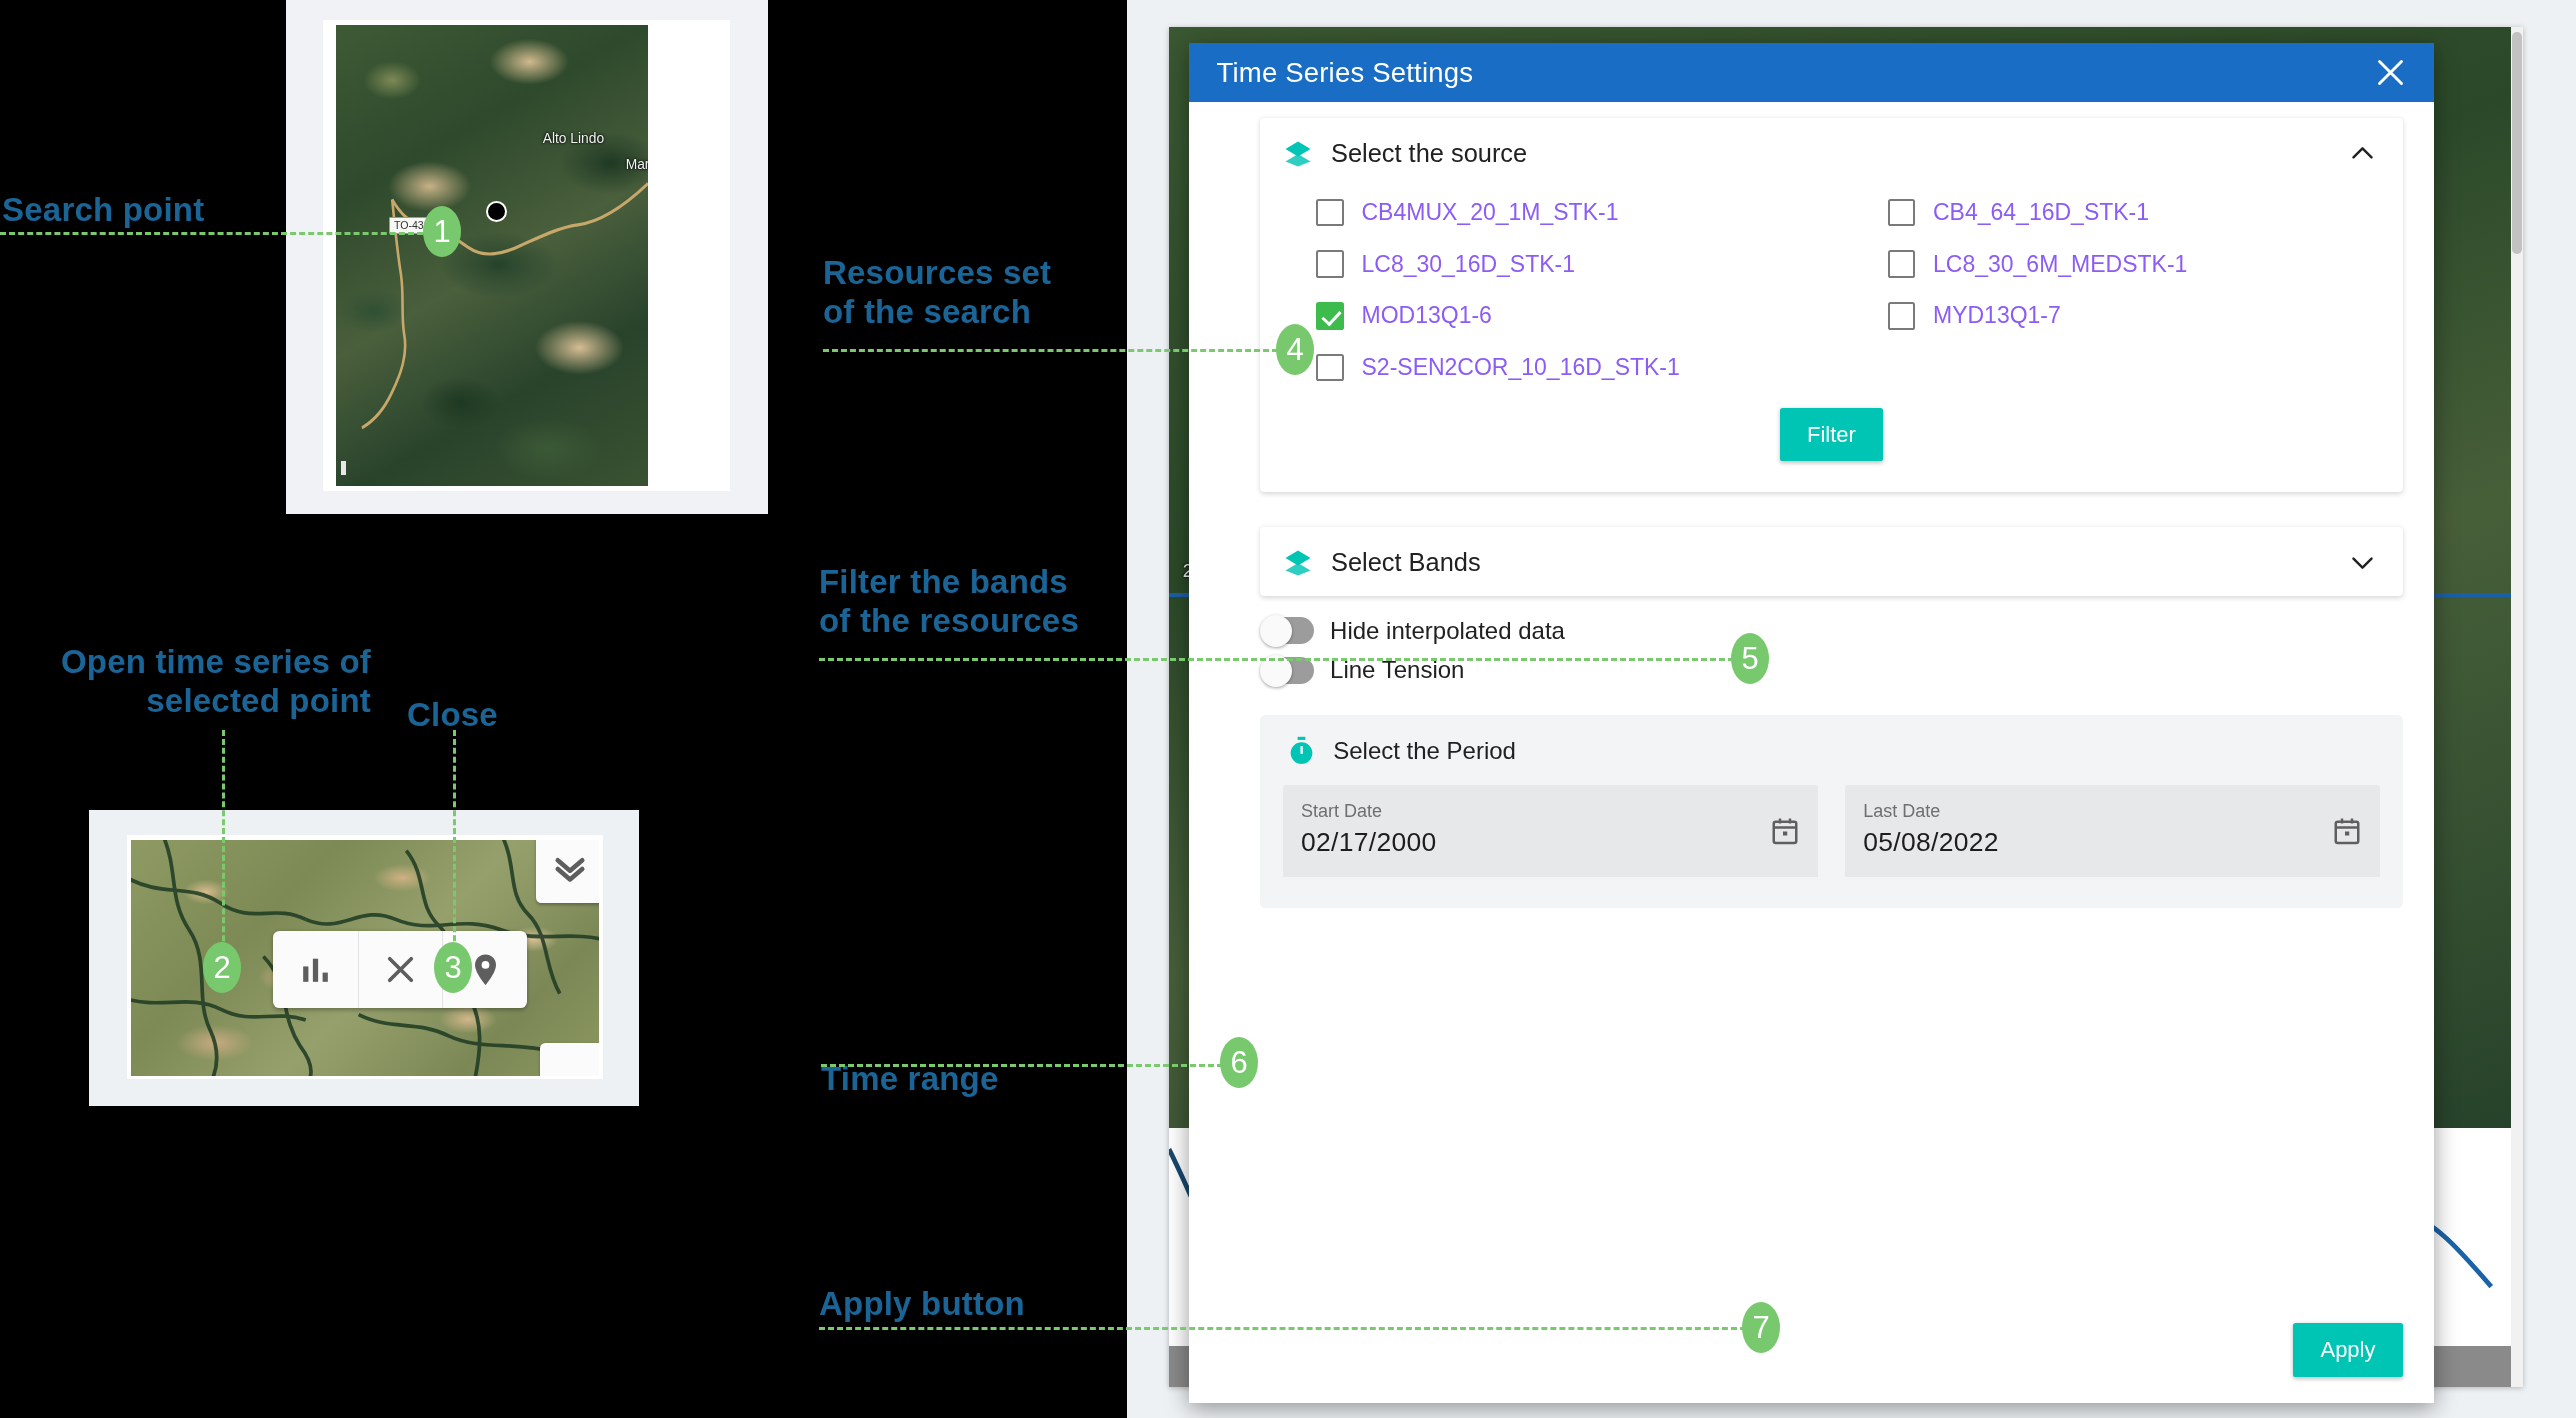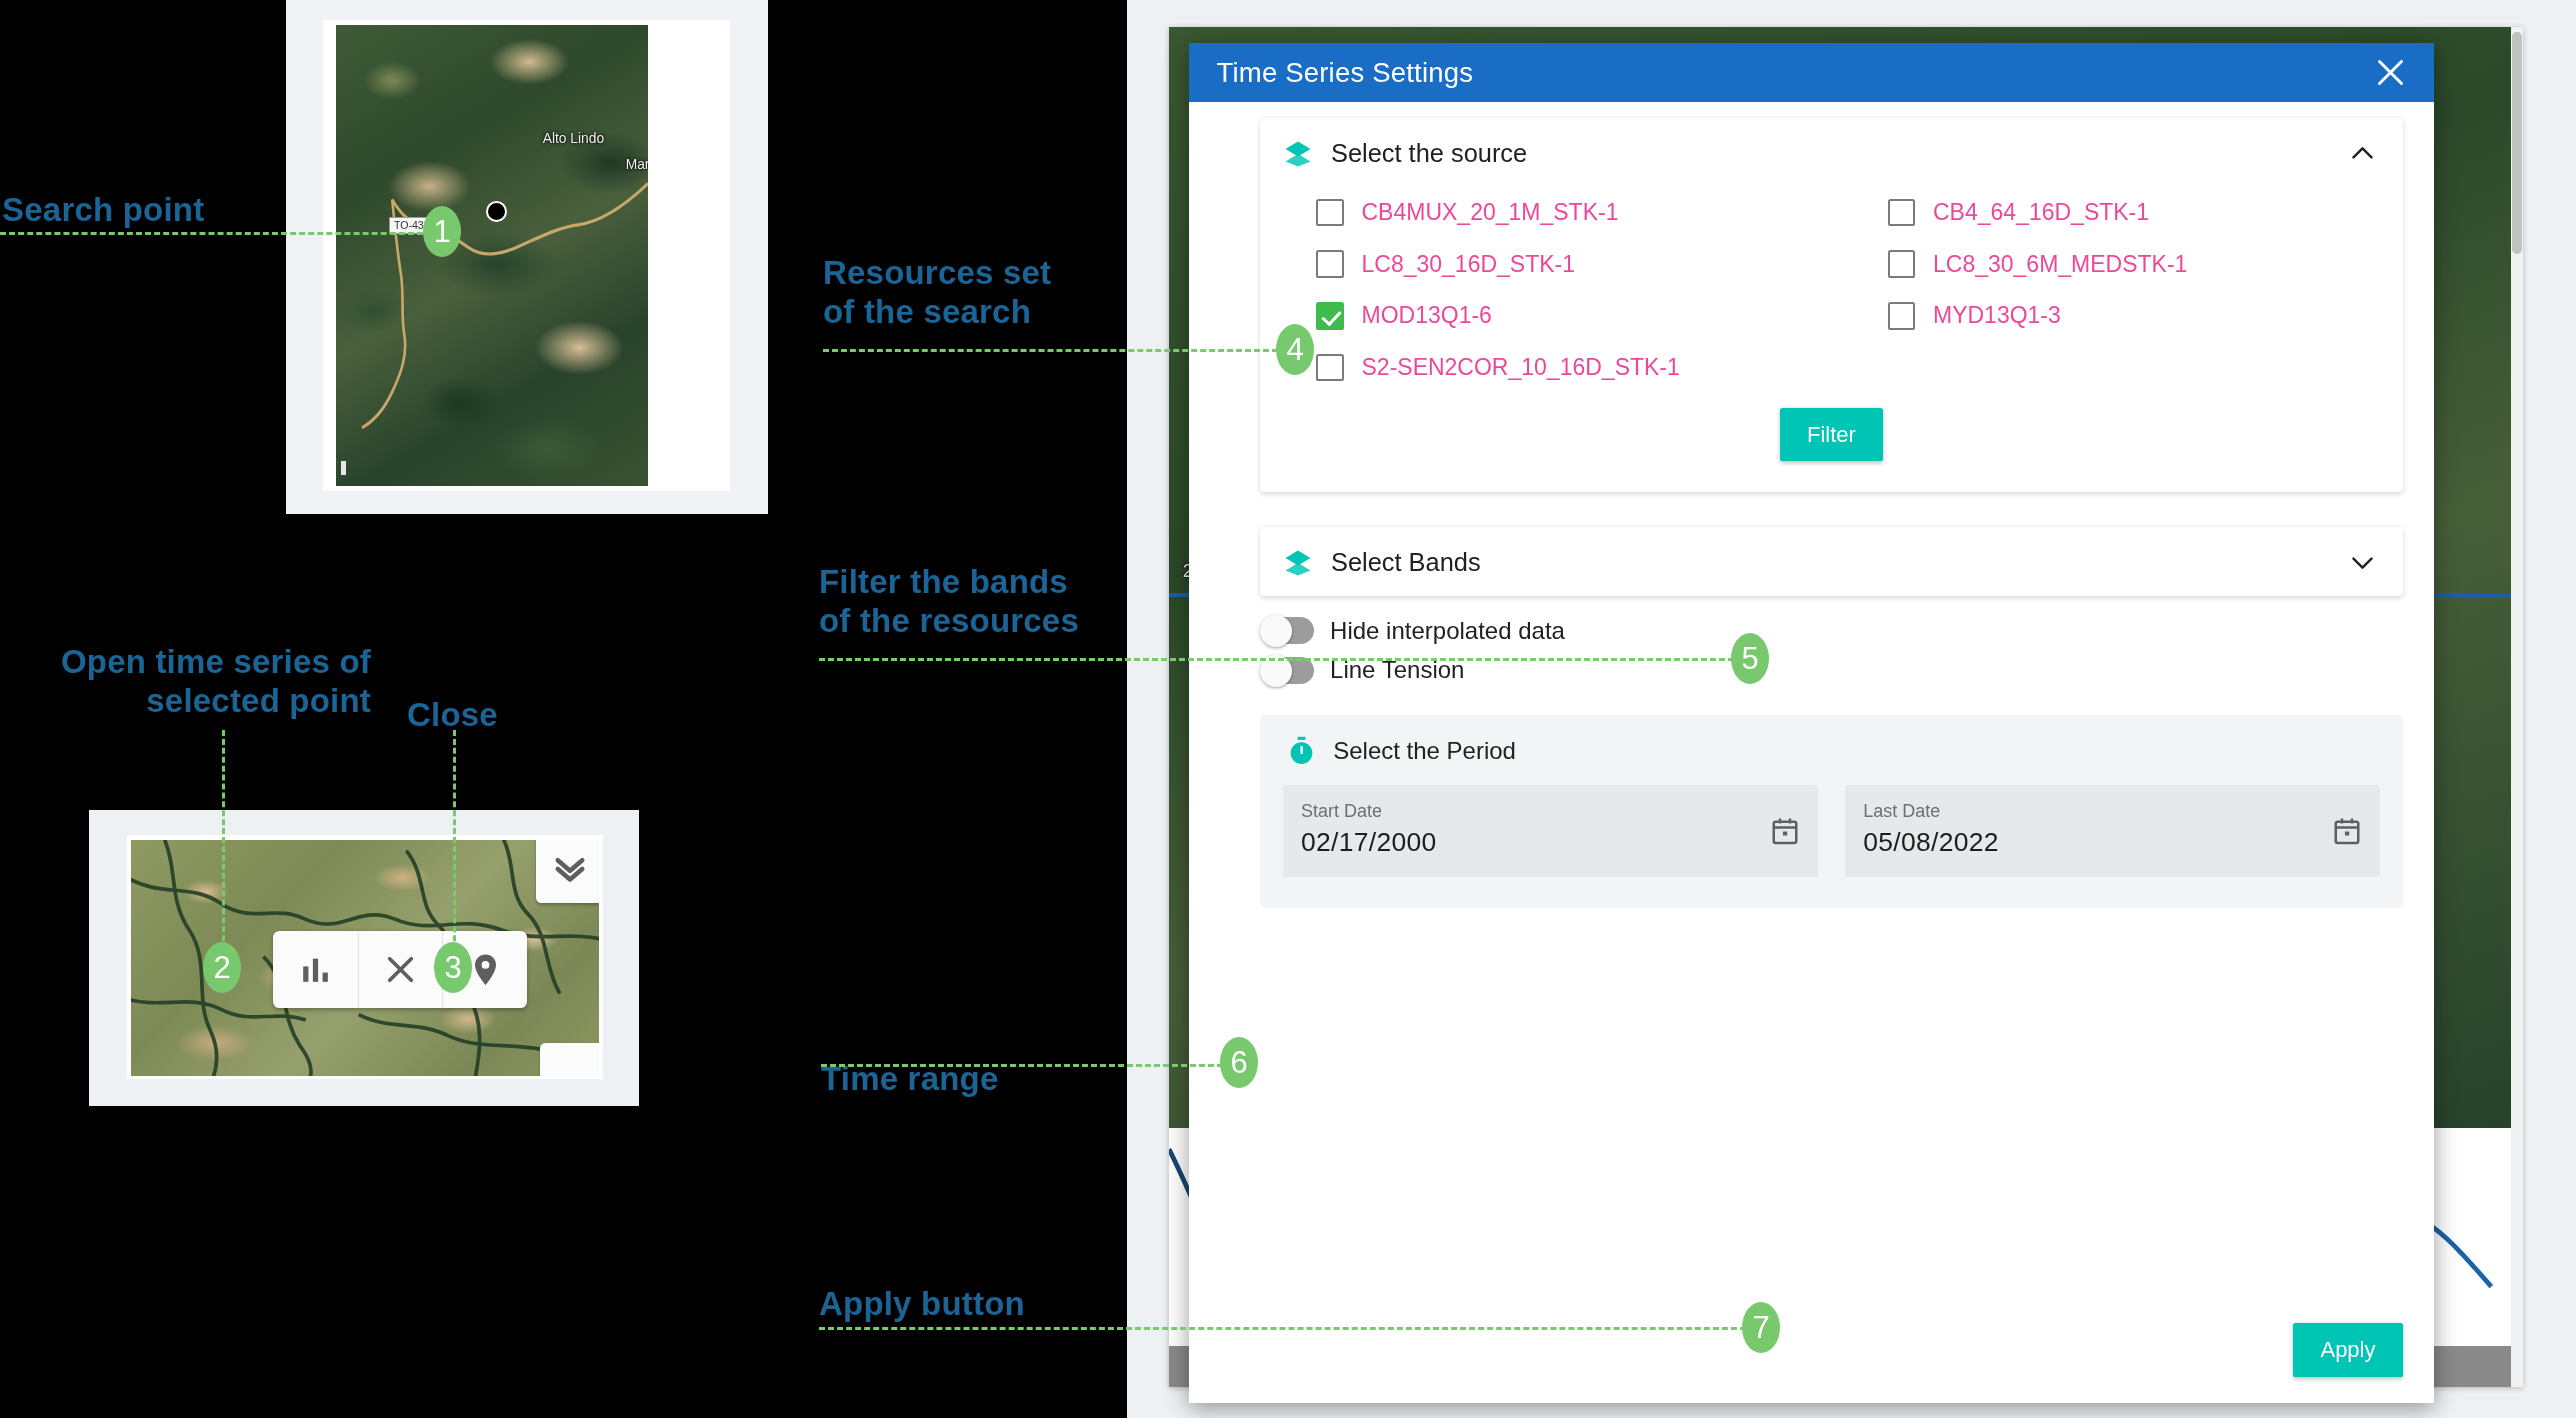--- a/index.html
+++ b/index.html
@@ -184,21 +184,21 @@
   .src-item{display:flex;align-items:center;gap:18px;padding:7.4px 0 7.4px 56px;}
   .cb{
     width:27.5px;height:27.5px;border:2.1px solid #7a7a7a;border-radius:2.6px;
     box-sizing:border-box;background:#fff;flex:0 0 auto;position:relative;
   }
   .cb.checked{background:#3ebb4d;border-color:#3ebb4d;}
   .cb.checked::after{
     content:"";position:absolute;left:8px;top:2.6px;width:8px;height:15px;
     border:solid #fff;border-width:0 3.2px 3.2px 0;transform:rotate(43deg);
   }
-  .src-label{font-size:23px;color:#ec4899;white-space:nowrap;}
+  .src-label{font-size:23px;color:#8b5cf6;white-space:nowrap;}
 
   .filter-row{display:flex;justify-content:center;padding:19px 0 31px 0;}
   .btn-teal{
     background:#00c4b4;color:#fff;border:0;border-radius:2.6px;
     font-size:22px;font-family:inherit;padding:13.8px 27.5px;cursor:pointer;
     box-shadow:0 1.6px 4.2px rgba(0,0,0,.25);
   }
 
   .toggles{padding:15px 0 5.3px 2.1px;}
   .tg-row{display:flex;align-items:center;gap:16px;padding:5.3px 0 6.4px 0;}
@@ -321,21 +321,21 @@
           <div class="src-item">
             <span class="cb"></span>
             <span class="src-label">LC8_30_6M_MEDSTK-1</span>
           </div>
           <div class="src-item">
             <span class="cb checked"></span>
             <span class="src-label">MOD13Q1-6</span>
           </div>
           <div class="src-item">
             <span class="cb"></span>
-            <span class="src-label">MYD13Q1-3</span>
+            <span class="src-label">MYD13Q1-7</span>
           </div>
           <div class="src-item">
             <span class="cb"></span>
             <span class="src-label">S2-SEN2COR_10_16D_STK-1</span>
           </div>
         </div>
 
         <div class="filter-row">
           <button class="btn-teal">Filter</button>
         </div>

